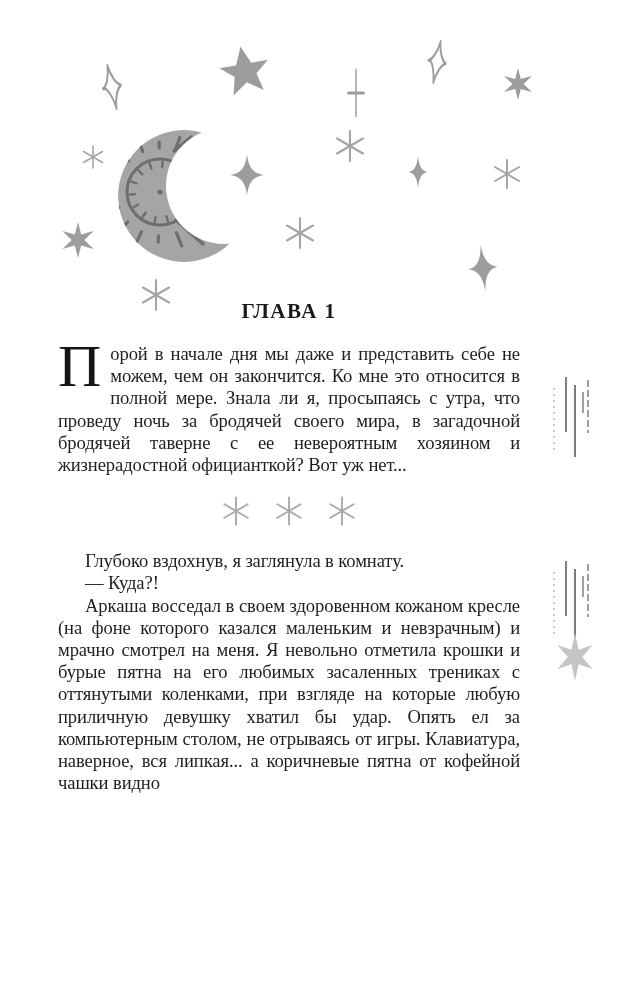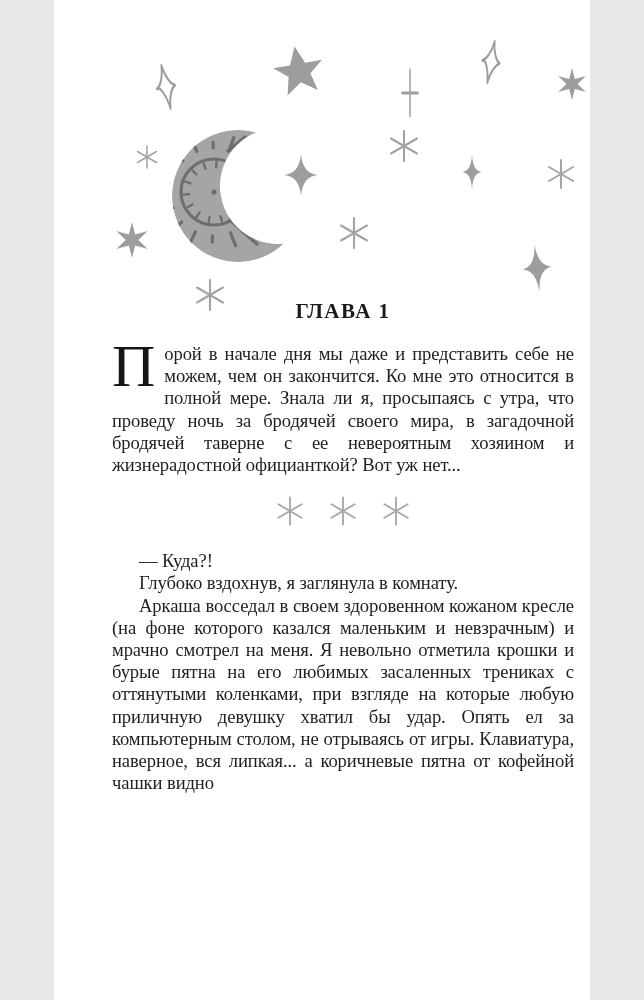--- a/index.html
+++ b/index.html
@@ -1,19 +1,19 @@
 <!DOCTYPE html>
 <html><head>
 <meta charset="utf-8">
 <title>ГЛАВА 1</title>
 <style>
   html,body { margin:0; padding:0; background:#e8e8e8; }
   .page {
     position:relative;
-    width:536px; height:1000px;
+    width:644px; height:1000px;
     margin:0 auto;
     background:#ffffff;
     overflow:hidden;
     font-family:"Liberation Serif","DejaVu Serif",serif;
     color:#1f1f1f;
   }
   .art {
     position:absolute; left:0; top:0; width:644px; height:1000px;
     pointer-events:none;
   }
@@ -161,18 +161,18 @@
           <use href="#sym-asterisk" transform="scale(0.72)"></use>
         </svg>
       <svg width="30" height="30" viewBox="-16 -16 32 32">
           <use href="#sym-asterisk" transform="scale(0.72)"></use>
         </svg>
       <svg width="30" height="30" viewBox="-16 -16 32 32">
           <use href="#sym-asterisk" transform="scale(0.72)"></use>
         </svg>
     </div>
 
+    <p>Глубоко вздохнув, я заглянула в комнату.</p>
     <p>— Куда?!</p>
-    <p>Глубоко вздохнув, я заглянула в комнату.</p>
     <p>Аркаша восседал в своем здоровенном кожаном кресле (на фоне которого казался маленьким и невзрачным) и мрачно смотрел на меня. Я невольно отметила крошки и бурые пятна на его любимых засаленных трениках с оттянутыми коленками, при взгляде на которые любую приличную девушку хватил бы удар. Опять ел за компьютерным столом, не отрываясь от игры. Клавиатура, наверное, вся липкая... а коричневые пятна от кофейной чашки видно</p>
 
   </div>
 </div>
 
 </body></html>

